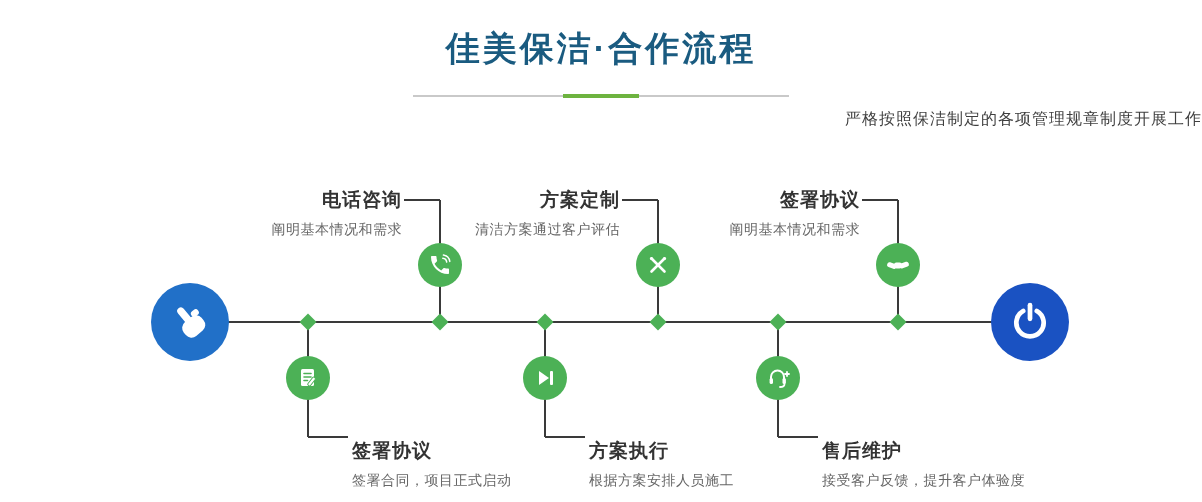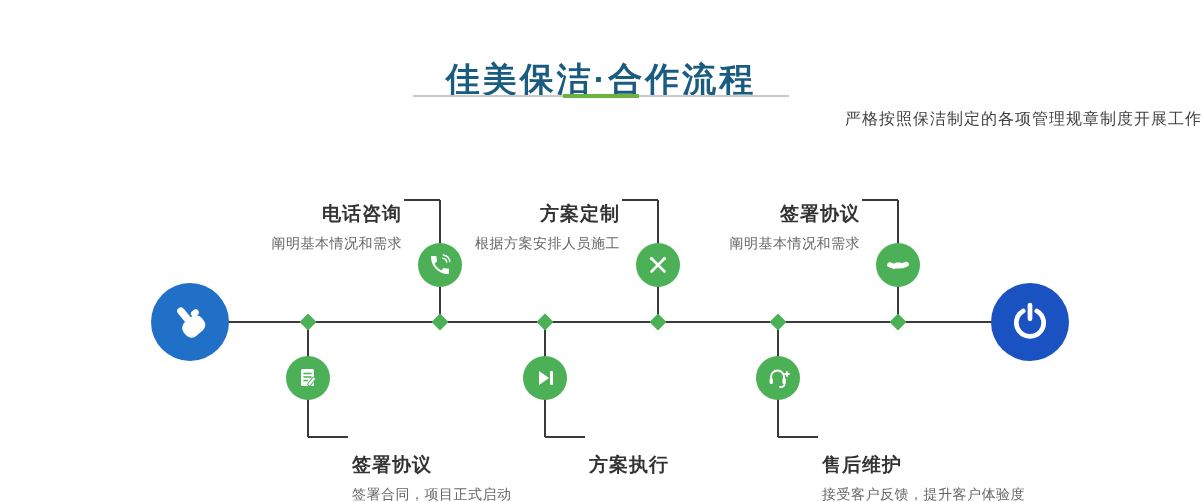--- a/index.html
+++ b/index.html
@@ -1,21 +1,21 @@
 <!DOCTYPE html>
 <html><head>
 <meta charset="utf-8">
 <style>
   * { margin:0; padding:0; box-sizing:border-box; }
   html,body { background:#ffffff; }
   body { font-family:"Liberation Sans","DejaVu Sans",sans-serif; }
   .page { position:relative; width:1202px; height:502px; background:#ffffff; overflow:hidden; }
 
   
-  .title { position:absolute; top:57px; left:0; width:100%; text-align:center;
+  .title { position:absolute; top:26px; left:0; width:100%; text-align:center;
            font-size:34px; font-weight:bold; color:#1a5b80; letter-spacing:3px; }
   .divider { position:absolute; top:95px; left:413px; width:376px; height:2px; background:#c9c9c9; }
   .divider-green { position:absolute; left:150px; top:-1px; width:76px; height:4px; background:#6db33f; }
   .subtitle { position:absolute; top:109px; left:0; width:100%; text-align:right;
               font-size:16px; color:#3f3f3f; letter-spacing:1px; }
 
   
   .main-line { position:absolute; left:190px; top:321px; width:840px; height:2px; background:#3a3a3a; z-index:1; }
 
   .endpoint { position:absolute; top:283px; width:78px; height:78px; border-radius:50%;
@@ -32,21 +32,21 @@
   .bottom .hline { top:436px; left:0;     width:40px; }
 
   .diamond { position:absolute; top:316px; left:-6px; width:12px; height:12px;
              background:#4cb156; transform:rotate(45deg); z-index:2; }
 
   .node { position:absolute; left:-22px; width:44px; height:44px; border-radius:50%;
           background:#4cb156; display:flex; align-items:center; justify-content:center; z-index:3; }
   .top .node    { top:243px; }
   .bottom .node { top:356px; }
 
-  .label { position:absolute;margin-top:14px; }
+  .label { position:absolute; }
   .top .label    { left:-300px; width:262px; top:187px; text-align:right; }
   .bottom .label { left:44px;   width:340px; top:438px; text-align:left; }
   .label-title { font-size:19px; font-weight:bold; color:#333333; letter-spacing:1px; }
   .label-desc  { font-size:14px; color:#666666; margin-top:8px; letter-spacing:0.5px; }
 
   svg { display:block; }
 </style>
 </head>
 <body>
 
@@ -107,21 +107,21 @@
         <g stroke="#ffffff" stroke-width="2.6" stroke-linecap="round">
           <line x1="5.5" y1="5.5" x2="18.5" y2="18.5"></line>
           <line x1="18.5" y1="5.5" x2="5.5" y2="18.5"></line>
         </g>
         <circle cx="5.5" cy="5.5" r="1.6" fill="#ffffff"></circle>
         <circle cx="18.5" cy="5.5" r="1.6" fill="#ffffff"></circle>
       </svg>
     </div>
     <div class="label">
       <div class="label-title">方案定制</div>
-      <div class="label-desc">根据方案安排人员施工</div>
+      <div class="label-desc">清洁方案通过客户评估</div>
     </div>
   </div>
 
   <div class="step top" style="--x:898px">
     <div class="vline"></div>
     <div class="hline"></div>
     <div class="diamond"></div>
     <div class="node">
       <svg viewBox="0 0 24 24" width="24" height="24">
         <g fill="#ffffff">
@@ -163,20 +163,21 @@
     <div class="hline"></div>
     <div class="diamond"></div>
     <div class="node">
       <svg viewBox="0 0 24 24" width="24" height="24">
         <polygon points="6,5 16,12 6,19" fill="#ffffff"></polygon>
         <rect x="17" y="5" width="3" height="14" rx="1" fill="#ffffff"></rect>
       </svg>
     </div>
     <div class="label">
       <div class="label-title">方案执行</div>
+      <div class="label-desc">根据方案安排人员施工</div>
     </div>
   </div>
 
   <div class="step bottom" style="--x:778px">
     <div class="vline"></div>
     <div class="hline"></div>
     <div class="diamond"></div>
     <div class="node">
       <svg viewBox="0 0 24 24" width="24" height="24">
         <path d="M5 13v-2a6.5 6.5 0 0 1 13 0v2" fill="none" stroke="#ffffff" stroke-width="2"></path>

